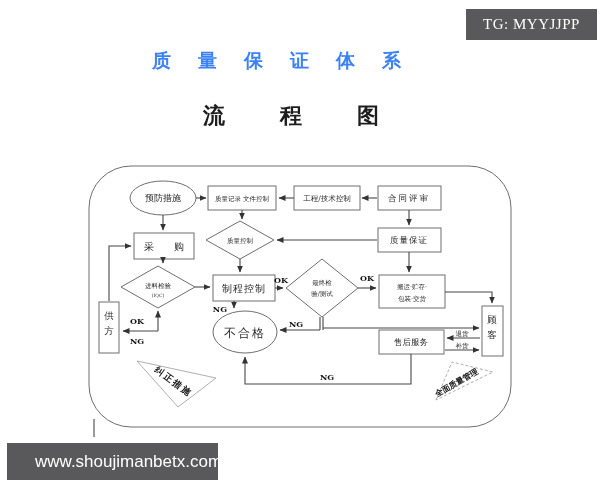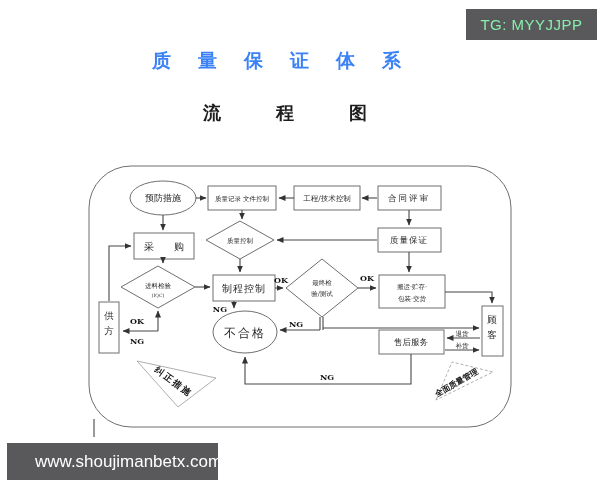--- a/index.html
+++ b/index.html
@@ -1,23 +1,23 @@
 <!DOCTYPE html>
 <html><head>
 <meta charset="utf-8">
 <style>
   html,body{margin:0;padding:0;}
   body{width:600px;height:480px;position:relative;background:#ffffff;overflow:hidden;
        font-family:"Liberation Sans","DejaVu Sans",sans-serif;}
   .badge{position:absolute;left:466px;top:9px;width:131px;height:31px;background:#59595b;
-         color:#86efac;font-size:15px;line-height:31px;text-align:center;letter-spacing:.5px;}
+         color:#ffffff;font-size:15px;line-height:31px;text-align:center;letter-spacing:.5px;font-family:Liberation Serif, serif;}
   .title-main{position:absolute;left:152px;top:48px;font-family:"Liberation Serif","DejaVu Serif",serif;
          font-size:19px;font-weight:bold;color:#3b82f6;letter-spacing:27px;white-space:nowrap;}
   .title-sub{position:absolute;left:203px;top:101px;font-family:"Liberation Serif","DejaVu Serif",serif;
-         font-size:18px;font-weight:bold;color:#1d1d1d;letter-spacing:55px;white-space:nowrap;}
+         font-size:22px;font-weight:bold;color:#1d1d1d;letter-spacing:55px;white-space:nowrap;}
   .footer-bar{position:absolute;left:7px;top:443px;width:211px;height:37px;background:#59595b;
          color:#fff;font-size:17px;line-height:37px;padding-left:28px;box-sizing:border-box;white-space:nowrap;}
   svg.chart{position:absolute;left:0;top:0;}
   svg text{font-family:"DejaVu Serif","Liberation Serif",serif;fill:#2b2b2b;}
   .shape{fill:none;stroke:#6f6f6f;stroke-width:1;}
   .edge{fill:none;stroke:#474747;stroke-width:1.1;}
   .edge-noarrow{fill:none;stroke:#474747;stroke-width:1.1;}
   .oklabel{font-size:8px;font-weight:bold;fill:#111;}
   .tinylabel{font-size:6.5px;fill:#222;}
   .banner{fill:none;stroke:#9a9a9a;stroke-width:0.8;}

